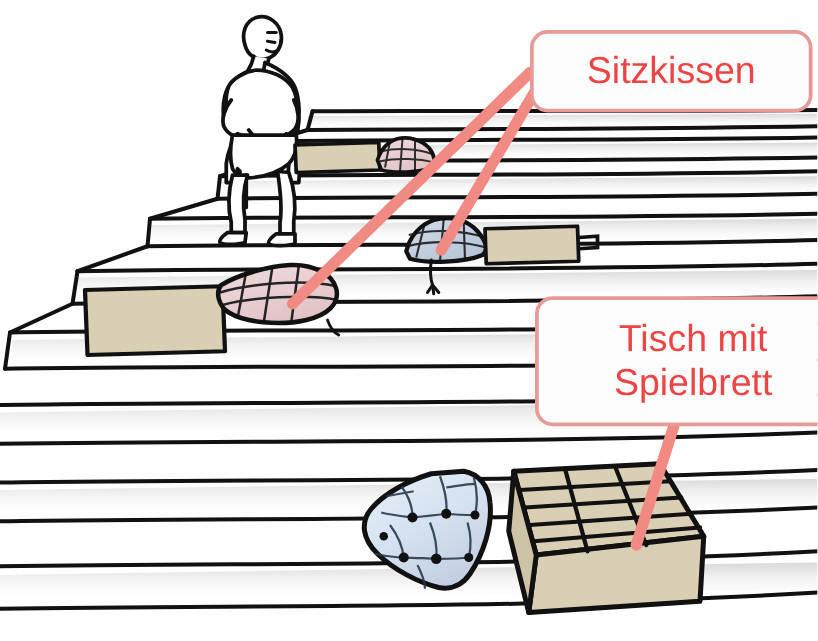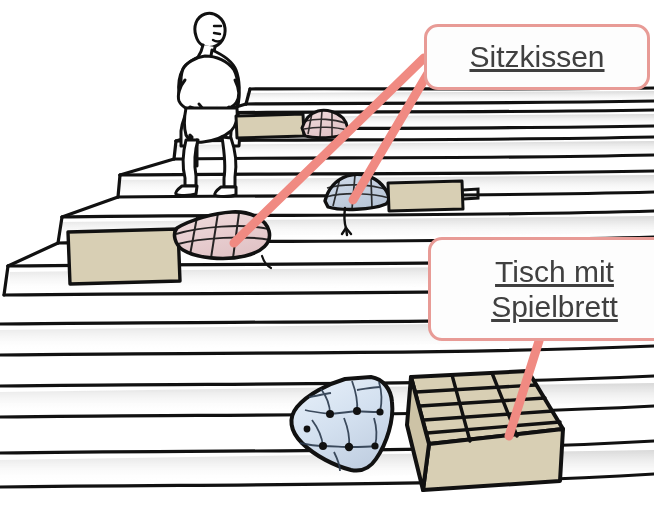--- a/index.html
+++ b/index.html
@@ -2,21 +2,21 @@
 <html><head>
 <meta charset="utf-8">
 <style>
   html,body{margin:0;padding:0;background:#fff;}
   body{width:654px;height:513px;overflow:hidden;
        font-family:"Liberation Sans","DejaVu Sans",sans-serif;}
   #stage{position:relative;width:654px;height:513px;background:#ffffff;}
   #scene{position:absolute;inset:0;}
   .callout{position:absolute;background:#fdfdfd;border:3px solid #e89b96;
            border-radius:14px;display:flex;align-items:center;justify-content:center;
-           text-align:center;color:#404040;line-height:1.18;box-sizing:border-box;text-decoration:underline;}
+           text-align:center;color:#ef4444;line-height:1.18;box-sizing:border-box;}
   .callout span{display:block;white-space:pre-line;}
   #callout-sitzkissen{left:424px;top:24px;width:226px;height:66px;font-size:30px;}
   #callout-tisch{left:428px;top:237px;width:253px;height:104px;font-size:30px;}
 </style>
 </head>
 <body>
 
 <div id="stage">
 
   <svg id="scene" viewBox="0 0 654 513" xmlns="http://www.w3.org/2000/svg">

